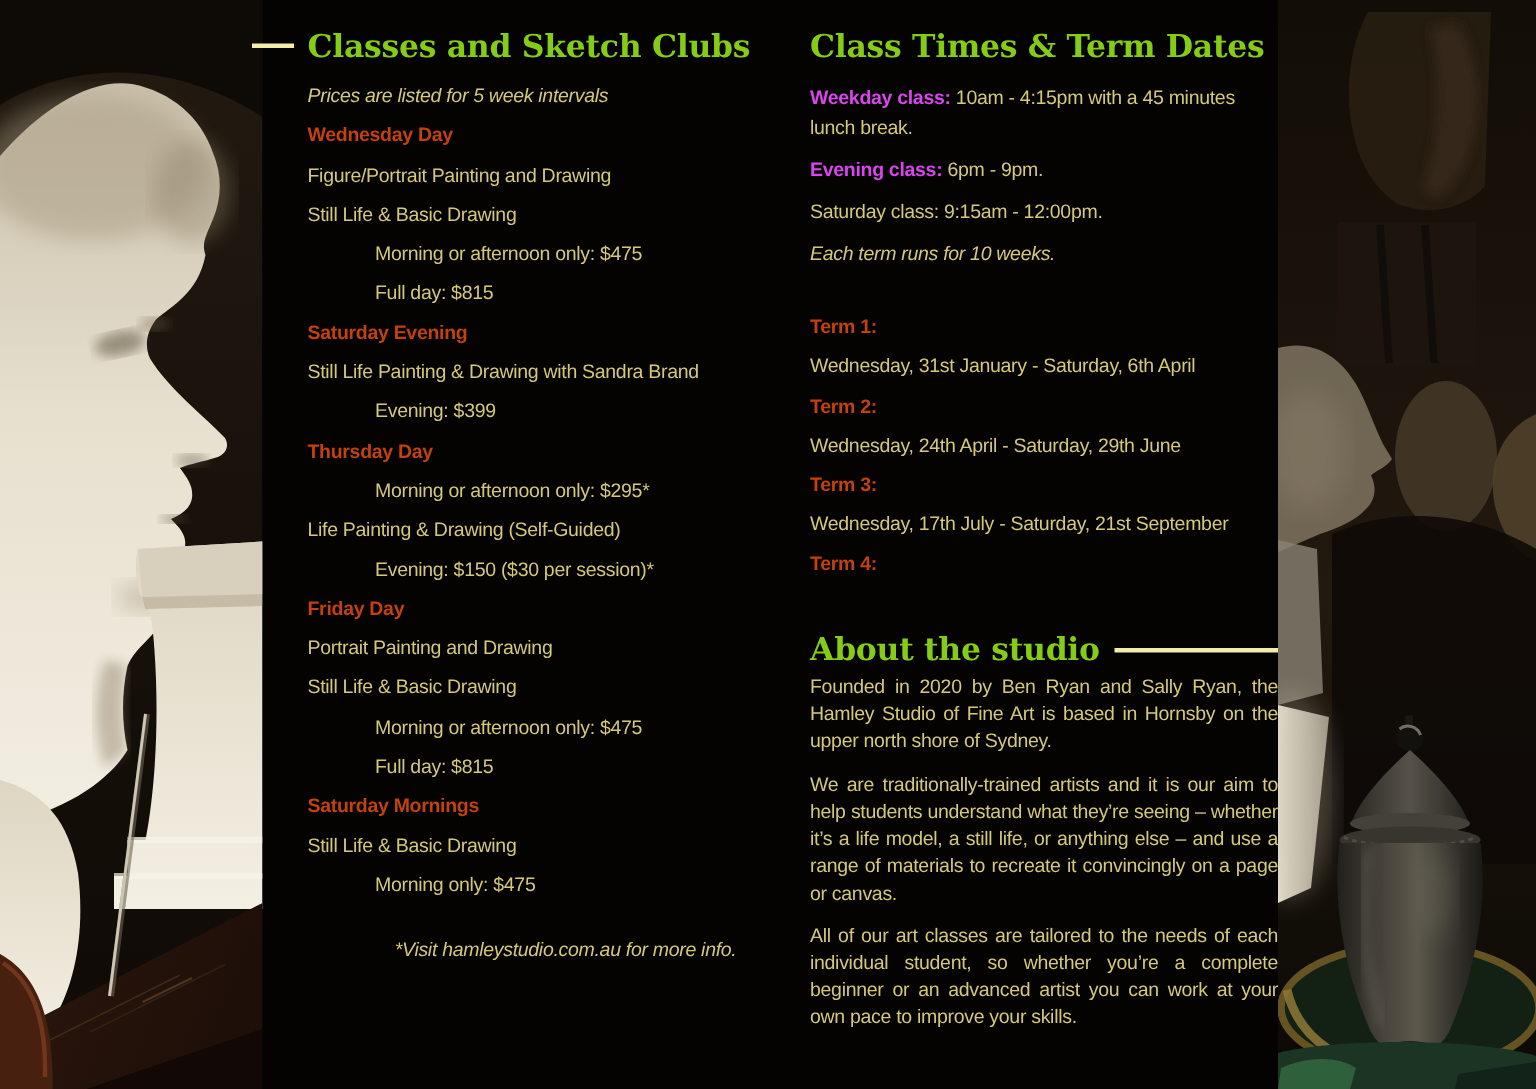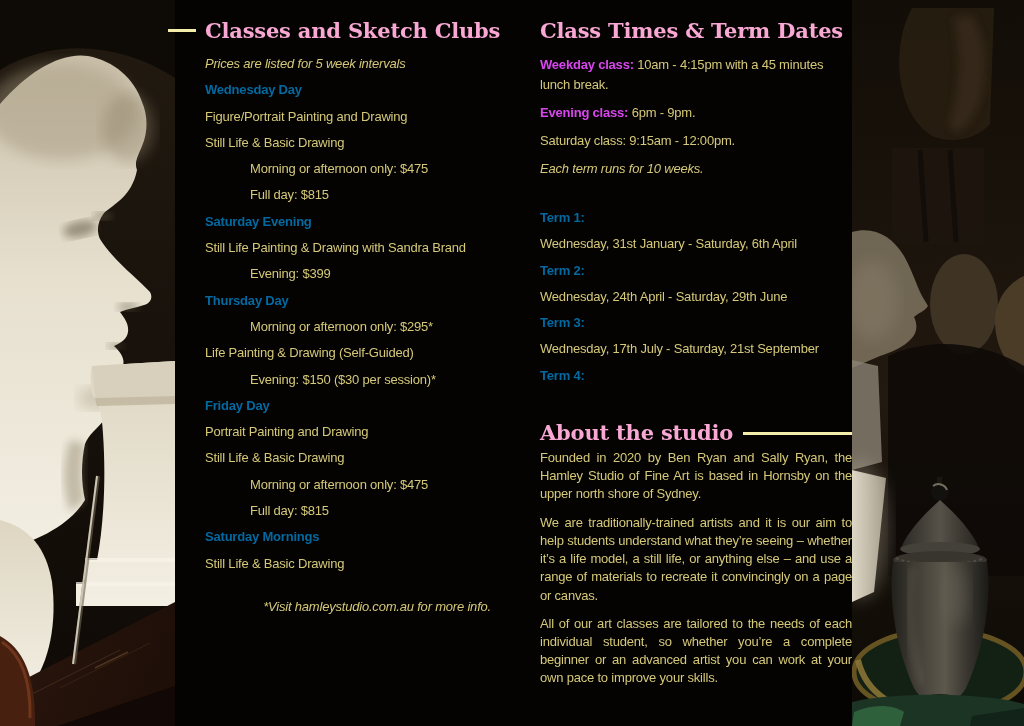--- a/index.html
+++ b/index.html
@@ -11,30 +11,30 @@
   #photo-left{left:0;width:175px;}
   #photo-right{left:852px;width:172px;}
   .panel{position:absolute;left:175px;top:0;width:677px;height:726px;background:#040302;}
 
   
   .col{position:absolute;top:18px;color:#d5c979;font-size:13px;letter-spacing:-0.2px;}
   #col-left{left:205px;width:286px;}
   #col-right{left:540px;width:312px;}
 
   h1{
-    font-family:"DejaVu Serif",serif;font-weight:bold;color:#f9a8d4;
+    font-family:"DejaVu Serif",serif;font-weight:bold;color:#84cc16;
     font-size:21px;letter-spacing:-0.2px;margin:0;white-space:nowrap;
   }
   .hrow{display:flex;align-items:center;gap:10px;}
   .hrow-l{margin-left:-37px;gap:9px;margin-bottom:8px;}
   .hdash{width:28px;height:3px;background:#f3eda9;flex:0 0 auto;}
   .hline{flex:1 1 auto;height:3px;background:#f3eda9;margin-top:2px;}
 
   .row{line-height:26.3px;white-space:nowrap;}
-  .subhead{font-weight:bold;color:#0369a1;}
+  .subhead{font-weight:bold;color:#c2410c;}
   .indent{padding-left:45px;}
   .italic{font-style:italic;}
   .footnote{margin-top:22px;text-align:right;font-style:italic;white-space:nowrap;}
 
   .tline{margin:8px 0 0;line-height:20px;}
   .tline.first{margin-top:12px;}
   .blabel{font-weight:bold;color:#d946ef;}
   .terms{margin-top:26px;}
   .about-h{margin-top:31px;}
   .para{margin:10px 0 0;line-height:18.2px;text-align:justify;}
@@ -193,20 +193,21 @@
   <div class="row indent">Evening: $150 ($30 per session)*</div>
 
   <div class="row subhead">Friday Day</div>
   <div class="row">Portrait Painting and Drawing</div>
   <div class="row">Still Life &amp; Basic Drawing</div>
   <div class="row indent">Morning or afternoon only: $475</div>
   <div class="row indent">Full day: $815</div>
 
   <div class="row subhead">Saturday Mornings</div>
   <div class="row">Still Life &amp; Basic Drawing</div>
+  <div class="row indent">Morning only: $475</div>
 
   <div class="footnote">*Visit hamleystudio.com.au for more info.</div>
 </div>
 
 <div class="col" id="col-right">
   <div class="hrow">
     <h1>Class Times &amp; Term Dates</h1>
     <div class="hline"></div>
   </div>
 

